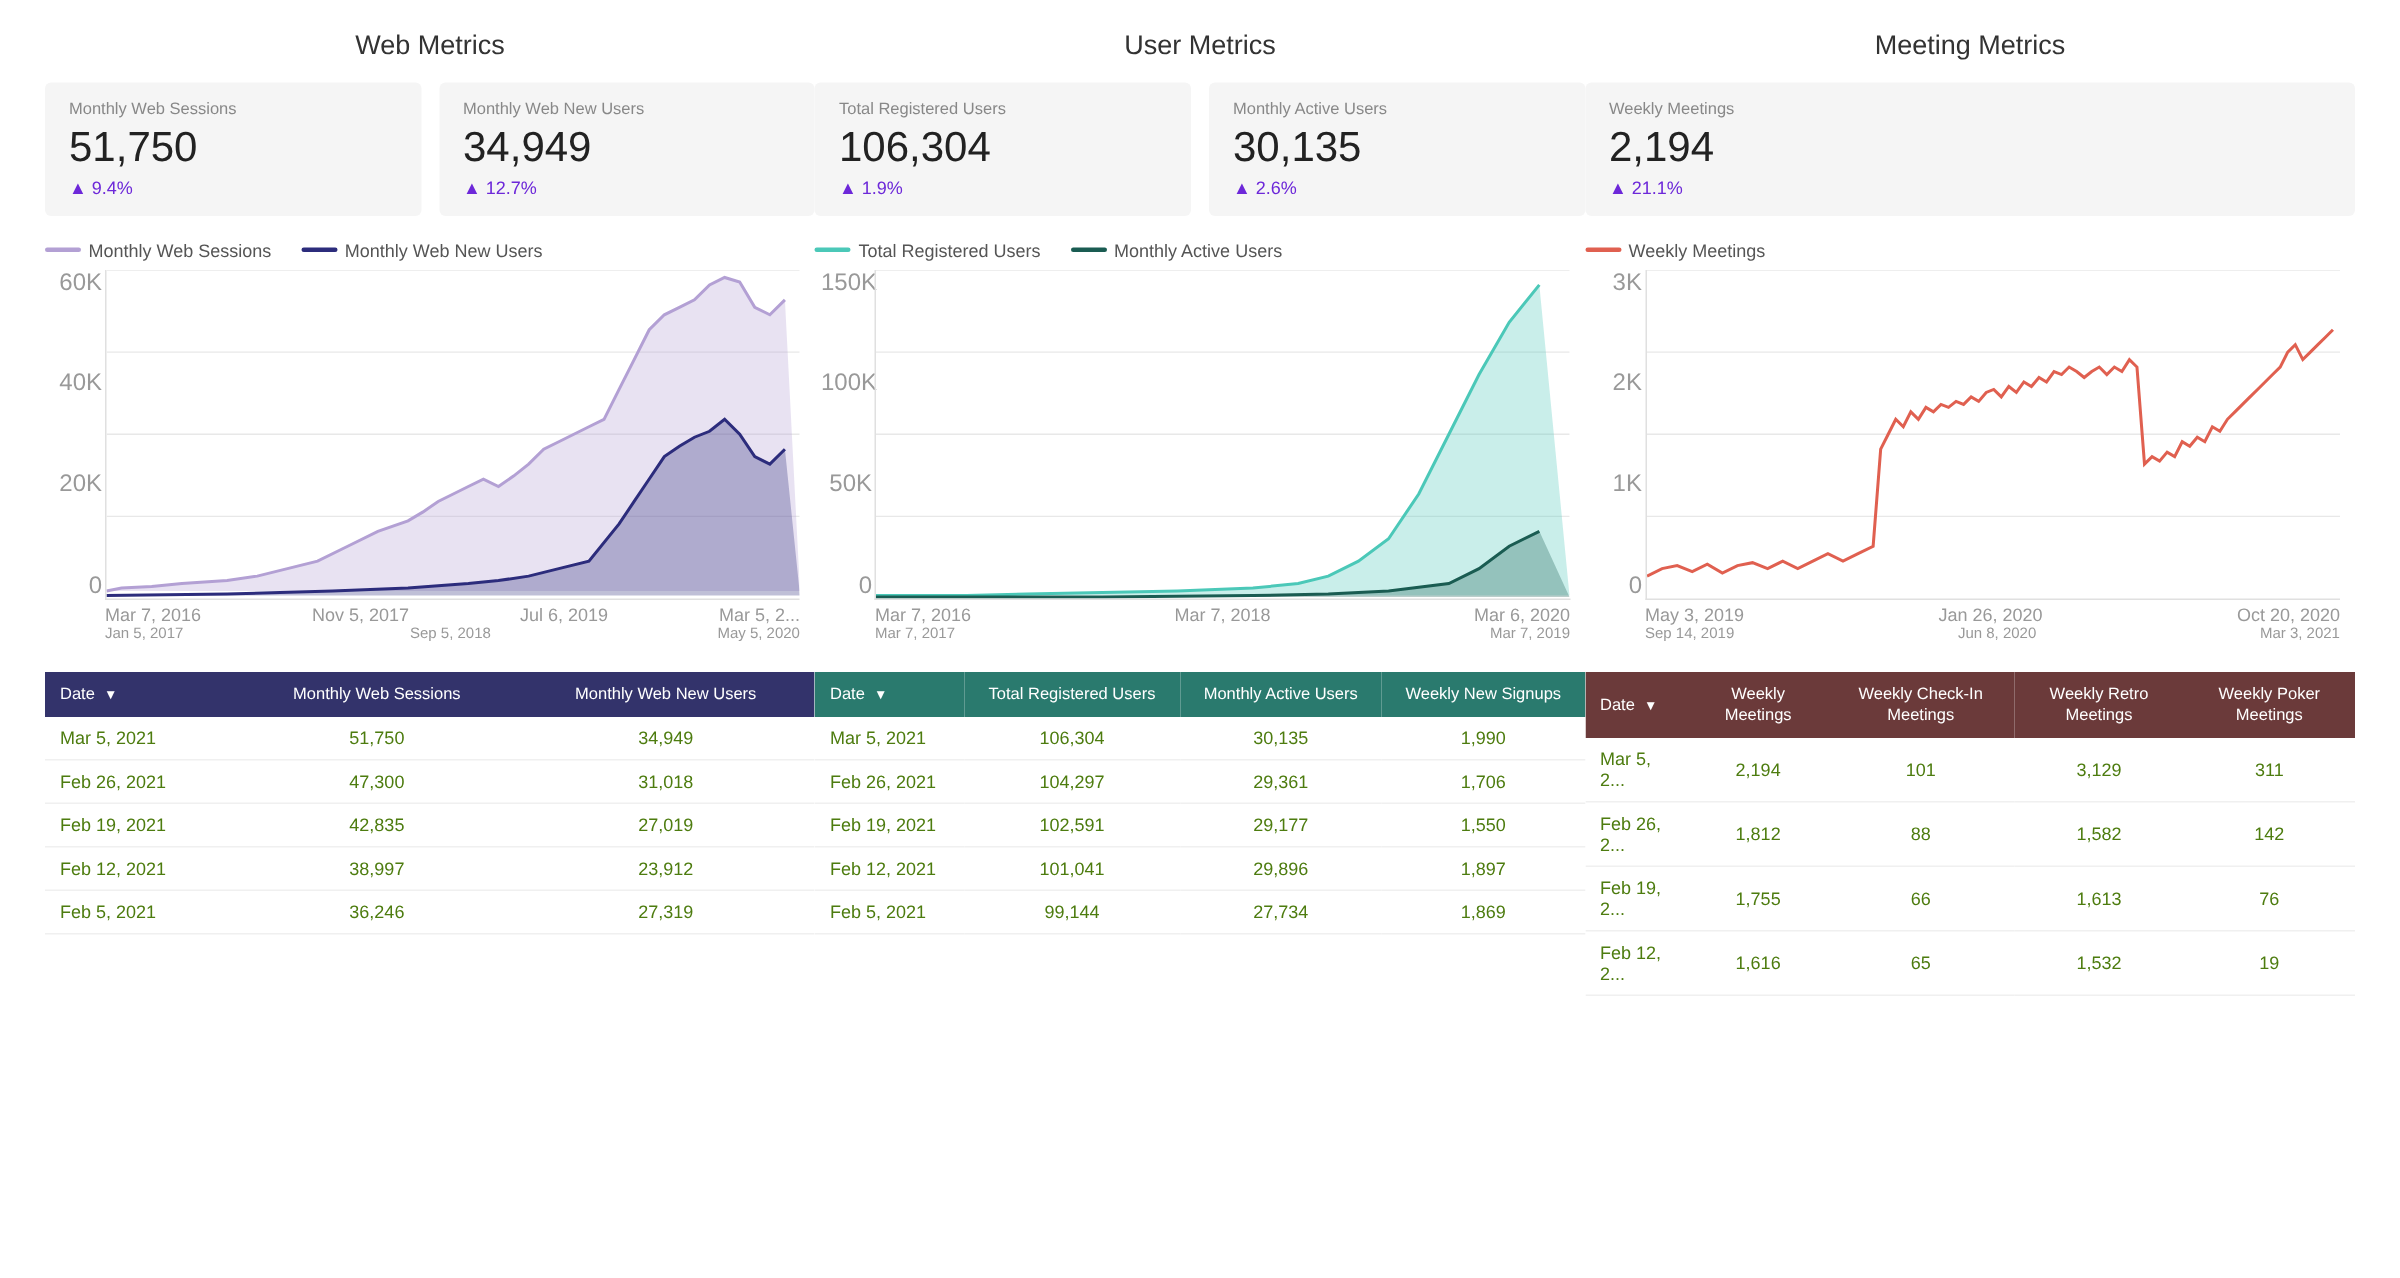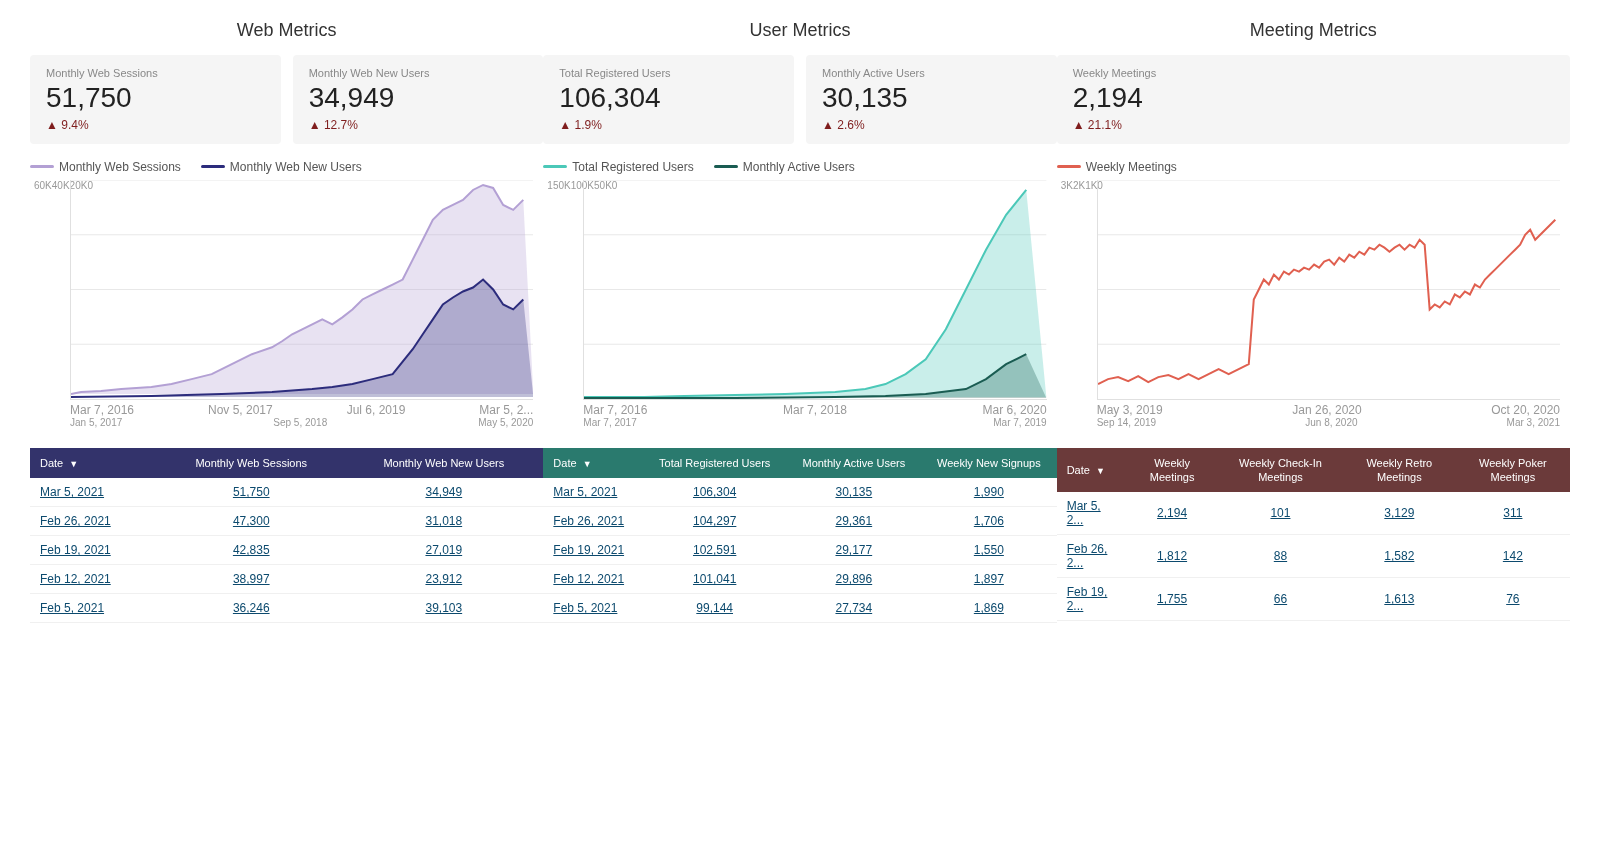--- a/index.html
+++ b/index.html
@@ -12,45 +12,45 @@
     
     .top-row { display: flex; margin-bottom: 20px; }
     .section { flex: 1; }
 
     
     .kpi-row { display: flex; gap: 12px; margin-bottom: 16px; }
     .kpi-card { flex: 1; background: #f5f5f5; border-radius: 4px; padding: 12px 16px; }
     .kpi-label { font-size: 11px; color: #888; margin-bottom: 4px; }
     .kpi-value { font-size: 28px; font-weight: 300; color: #222; line-height: 1.1; }
     .kpi-change { font-size: 12px; margin-top: 4px; }
-    .kpi-change.positive { color: #7f1d1d; }
+    .kpi-change.positive { color: #6d28d9; }
 
     
     .chart-legend { display: flex; gap: 20px; margin-bottom: 6px; font-size: 12px; color: #555; align-items: center; }
     .legend-item { display: flex; align-items: center; gap: 5px; }
     .legend-line { display: inline-block; width: 24px; height: 3px; border-radius: 2px; }
 
     
     .chart-container { position: relative; height: 220px; border-left: 1px solid #e0e0e0; border-bottom: 1px solid #e0e0e0; }
     .chart-svg { width: 100%; height: 100%; }
-    .y-axis-labels { position: absolute; left: -36px; top: 0; height: 100%; display: flex; flex-direction: row; justify-content: space-between; font-size: 10px; color: #999; text-align: right; width: 34px; }
+    .y-axis-labels { position: absolute; left: -36px; top: 0; height: 100%; display: flex; flex-direction: column; justify-content: space-between; font-size: 16px; color: #999; text-align: right; width: 34px; }
     .chart-wrapper { position: relative; margin-left: 40px; margin-right: 10px; }
     .x-axis-labels { display: flex; justify-content: space-between; font-size: 12px; color: #999; margin-top: 3px; margin-left: 40px; margin-right: 10px; }
     .x-axis-labels-row2 { display: flex; justify-content: space-between; font-size: 10px; color: #999; margin-left: 40px; margin-right: 10px; }
 
     
     .tables-row { display: flex; }
     .table-section { flex: 1; overflow: hidden; }
     table { width: 100%; border-collapse: collapse; font-size: 12px; }
     thead tr { background: #33336b; color: #fff; }
     thead.teal-head tr { background: #2a7a6e; }
     thead.brown-head tr { background: #6b3a3a; }
     th { padding: 8px 10px; text-align: center; font-weight: 500; font-size: 11px; line-height: 1.3; }
     th.left-align { text-align: left; }
-    td { padding: 7px 10px; text-align: center; border-bottom: 1px solid #f0f0f0; color: #0c4a6e; text-decoration: underline; }
+    td { padding: 7px 10px; text-align: center; border-bottom: 1px solid #f0f0f0; color: #4d7c0f; }
     td.left-align { text-align: left; }
     .sort-arrow { font-size: 9px; margin-left: 3px; }
 
     .grid-line { stroke: #e8e8e8; stroke-width: 1; }
     .chart-path { fill: none; stroke-width: 2; }
     .chart-area { opacity: 0.3; }
   </style>
 </head>
 <body>
 
@@ -250,21 +250,21 @@
             <td>27,019</td>
           </tr>
           <tr>
             <td class="left-align">Feb 12, 2021</td>
             <td>38,997</td>
             <td>23,912</td>
           </tr>
           <tr>
             <td class="left-align">Feb 5, 2021</td>
             <td>36,246</td>
-            <td>39,103</td>
+            <td>27,319</td>
           </tr>
         </tbody>
       </table>
     </div>
 
     <div class="table-section">
       <table>
         <thead class="teal-head">
           <tr>
             <th class="left-align">Date <span class="sort-arrow">▼</span></th>
@@ -334,18 +334,25 @@
             <td>1,582</td>
             <td>142</td>
           </tr>
           <tr>
             <td class="left-align">Feb 19, 2...</td>
             <td>1,755</td>
             <td>66</td>
             <td>1,613</td>
             <td>76</td>
           </tr>
+          <tr>
+            <td class="left-align">Feb 12, 2...</td>
+            <td>1,616</td>
+            <td>65</td>
+            <td>1,532</td>
+            <td>19</td>
+          </tr>
         </tbody>
       </table>
     </div>
 
   </div>
 </div>
 
 </body></html>

